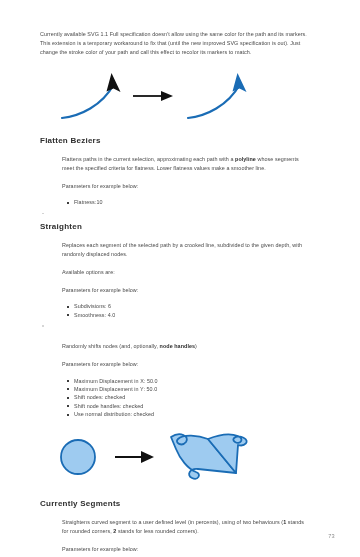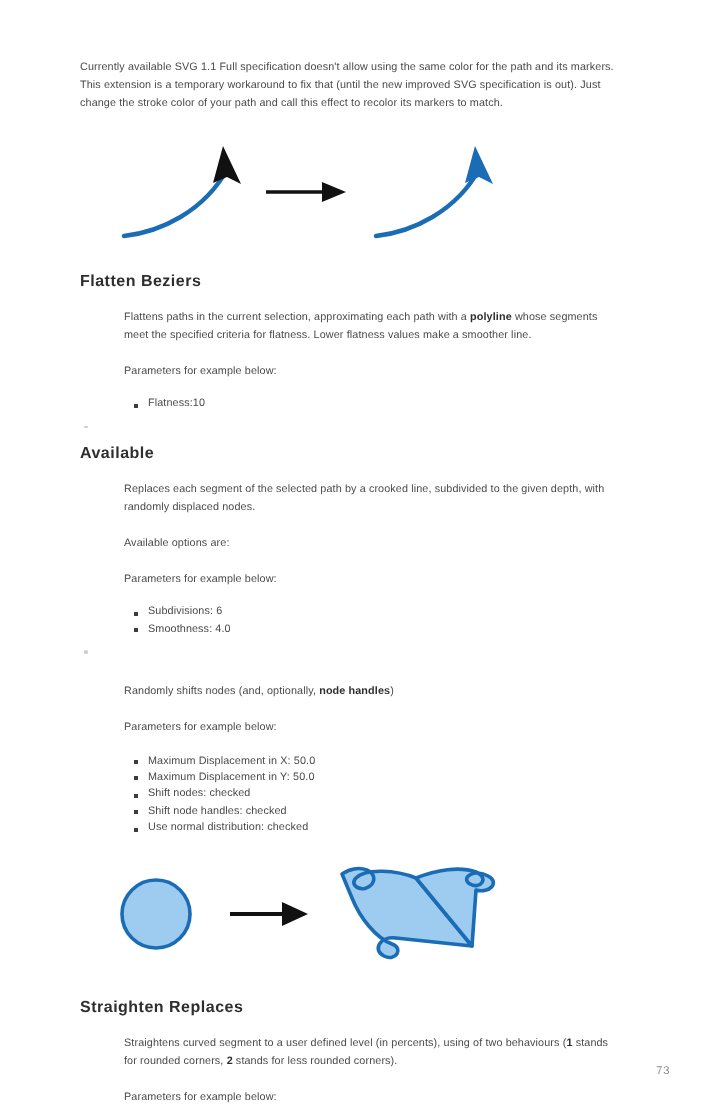--- a/index.html
+++ b/index.html
@@ -125,21 +125,21 @@
     <p class="para indent spaced">Flattens paths in the current selection, approximating each path with a <b>polyline</b> whose segments meet the specified criteria for flatness. Lower flatness values make a smoother line.</p>
     <p class="para indent spaced">Parameters for example below:</p>
     <ul class="params">
       <li>Flatness:10</li>
     </ul>
 
     <div style="position:relative;height:14px">
       <span class="artifact-dot" style="left:2px;top:6px"></span>
     </div>
 
-    <h2 class="section-heading">Available</h2>
+    <h2 class="section-heading">Straighten</h2>
     <p class="para indent spaced">Replaces each segment of the selected path by a crooked line, subdivided to the given depth, with randomly displaced nodes.</p>
     <p class="para indent spaced">Available options are:</p>
     <p class="para indent spaced">Parameters for example below:</p>
     <ul class="params">
       <li>Subdivisions: 6</li>
       <li>Smoothness: 4.0</li>
     </ul>
 
     <div style="position:relative;height:14px">
       <span class="artifact-dot" style="left:2px;top:6px"></span>
@@ -160,20 +160,20 @@
         <circle cx="38" cy="28" r="17" fill="#9ecbf0" stroke="#1a6cb5" stroke-width="1.8"></circle>
         <line x1="75" y1="28" x2="103" y2="28" stroke="#111111" stroke-width="2"></line>
         <path d="M101 22 L 114 28 L 101 34 Z" fill="#111111"></path>
         <path d="M131 8 C 140 2, 150 7, 146 13 C 142 18, 134 14, 138 10 C 143 5, 158 6, 168 10 L 196 44 L 158 40 C 150 39, 146 46, 152 49 C 158 52, 162 45, 156 43 C 148 40, 140 30, 136 20 Z" fill="#9ecbf0" stroke="#1a6cb5" stroke-width="1.8" stroke-linejoin="round"></path>
         <path d="M168 10 C 178 6, 190 4, 198 7 C 205 10, 200 16, 195 13 C 190 10, 197 5, 204 9 C 210 12, 205 18, 198 16 L 196 44 Z" fill="#9ecbf0" stroke="#1a6cb5" stroke-width="1.8" stroke-linejoin="round"></path>
       </svg>
     </div>
 
     <div class="sec-gap-sm"></div>
 
-    <h2 class="section-heading">Straighten Replaces</h2>
+    <h2 class="section-heading">Currently Segments</h2>
     <p class="para indent spaced">Straightens curved segment to a user defined level (in percents), using of two behaviours (<b>1</b> stands for  rounded corners, <b>2</b> stands for less rounded corners).</p>
     <p class="para indent spaced">Parameters for example below:</p>
 
   </div>
 
   <div class="page-number">73</div>
 </div>
 
 </body></html>

